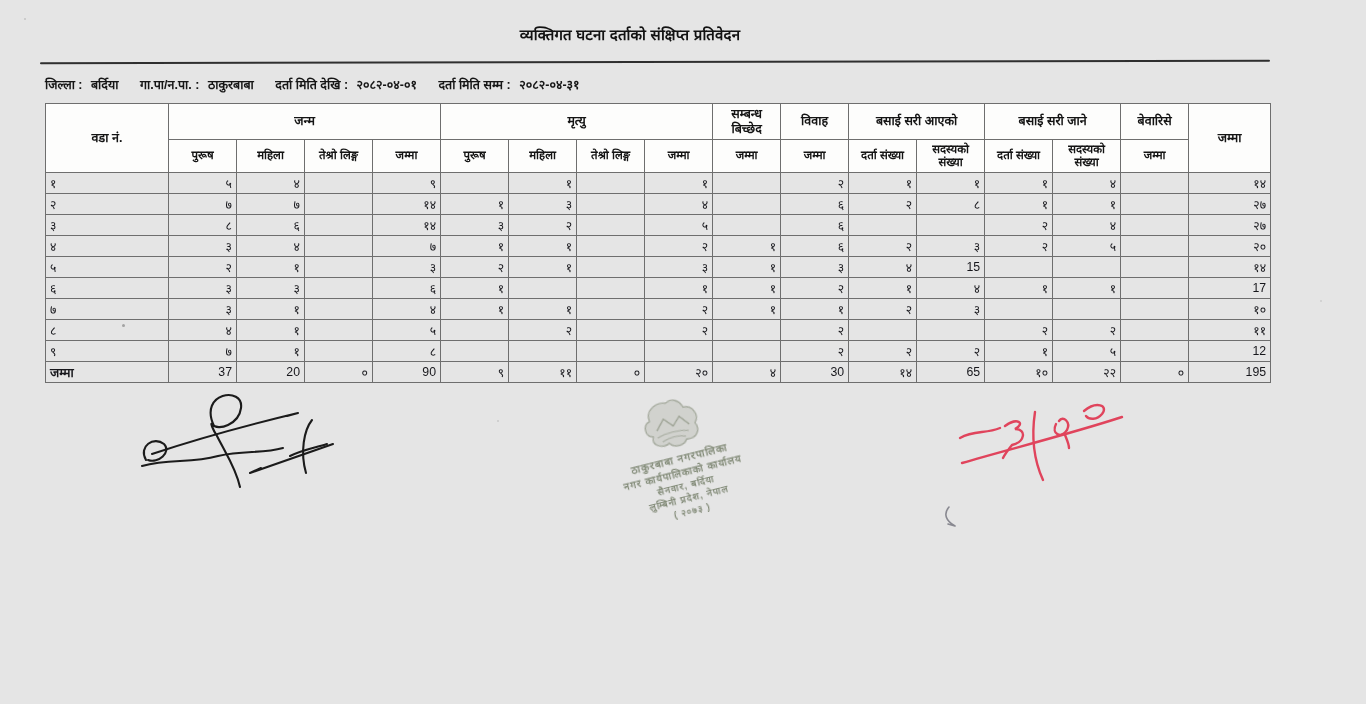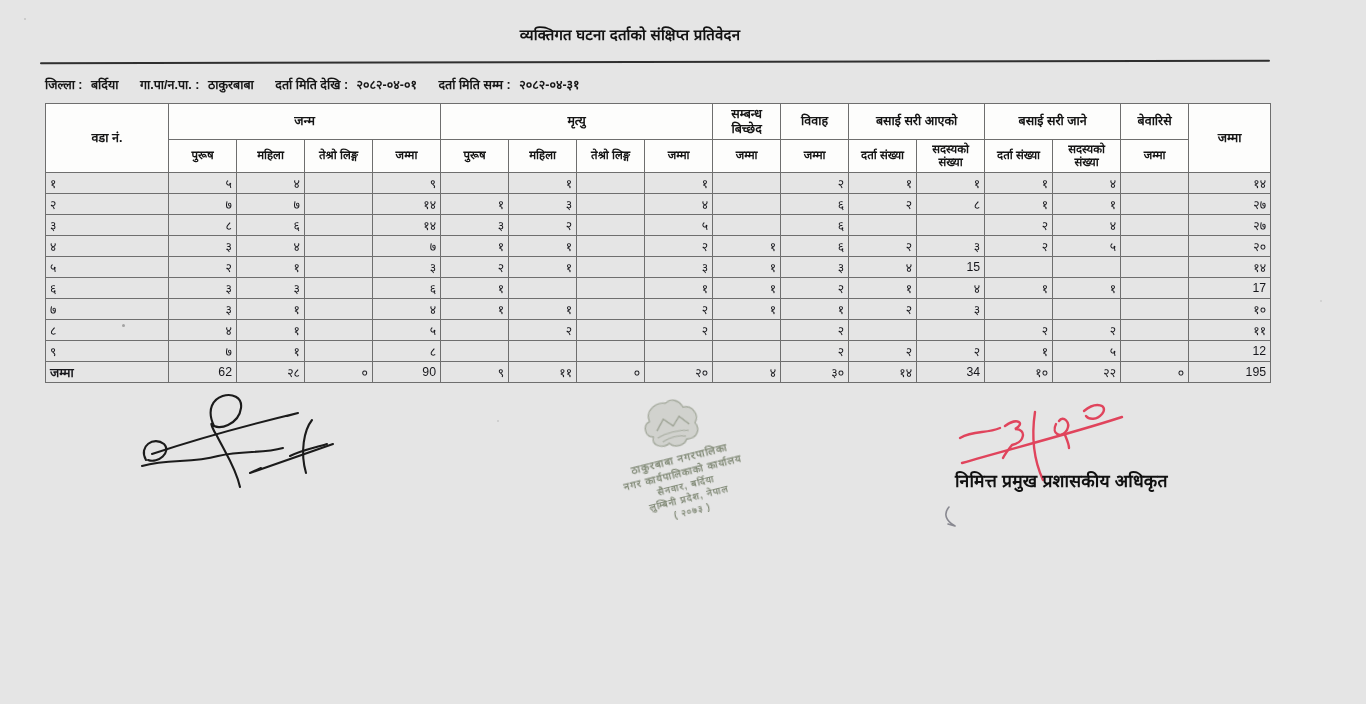--- a/index.html
+++ b/index.html
@@ -308,32 +308,32 @@
           <td class="c-val">२</td>
           <td class="c-val">२</td>
           <td class="c-val">२</td>
           <td class="c-val">१</td>
           <td class="c-val">५</td>
           <td class="c-val"></td>
           <td class="c-val">12</td>
         </tr>
         <tr class="total-row">
           <td class="c-ward">जम्मा</td>
-          <td class="c-val">62</td>
-          <td class="c-val">२८</td>
+          <td class="c-val">37</td>
+          <td class="c-val">20</td>
           <td class="c-val">०</td>
           <td class="c-val">90</td>
           <td class="c-val">९</td>
           <td class="c-val">११</td>
           <td class="c-val">०</td>
           <td class="c-val">२०</td>
           <td class="c-val">४</td>
-          <td class="c-val">३०</td>
-          <td class="c-val">१४</td>
-          <td class="c-val">34</td>
+          <td class="c-val">30</td>
+          <td class="c-val">१४</td>
+          <td class="c-val">65</td>
           <td class="c-val">१०</td>
           <td class="c-val">२२</td>
           <td class="c-val">०</td>
           <td class="c-val">195</td>
         </tr>
       </tbody>
   </table>
 
   <svg class="sig-black" width="200" height="102" viewBox="0 0 200 102" fill="none">
     <g stroke="#1b1b1b" stroke-width="2.1" stroke-linecap="round" fill="none">
@@ -364,21 +364,20 @@
     <g stroke="#e0445c" stroke-width="2.4" stroke-linecap="round" fill="none">
       <path d="M2,40 C16,32 28,36 42,30"></path>
       <path d="M47,28 C59,19 68,25 57,31 C69,31 67,44 54,47 C50,52 47,56 45,60"></path>
       <path d="M77,14 C74,34 74,58 85,82"></path>
       <path d="M98,26 C93,36 103,41 109,32 C113,24 105,17 101,23 M107,37 C109,42 111,46 111,50"></path>
       <path d="M126,13 C138,3 151,7 144,16 C139,22 131,22 128,18"></path>
       <path d="M4,65 C48,52 112,36 164,19"></path>
     </g>
   </svg>
 
-  <div class="designation">निमित्त प्रमुख प्रशासकीय अधिकृत</div>
 
   <svg class="hook-mark" width="24" height="26" viewBox="0 0 24 26" fill="none">
     <path d="M11,2 C5,9 8,16 17,21 M17,21 l-7,-2" stroke="rgba(60,60,75,0.55)" stroke-width="1.6" stroke-linecap="round"></path>
   </svg>
 
   <div class="speck" style="left:122px; top:324px; width:3px; height:3px;"></div>
   <div class="speck" style="left:24px; top:18px; width:2px; height:2px; opacity:.5;"></div>
   <div class="speck" style="left:497px; top:420px; width:2px; height:2px; opacity:.4;"></div>
   <div class="speck" style="left:1320px; top:300px; width:2px; height:2px; opacity:.35;"></div>
 

